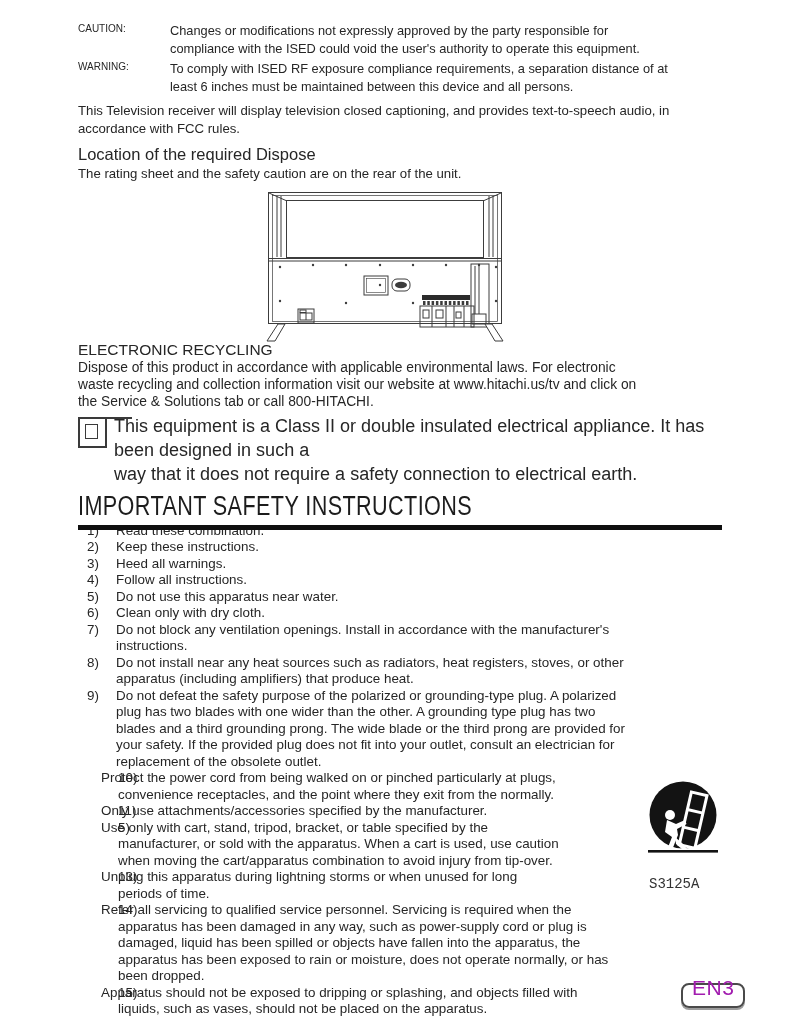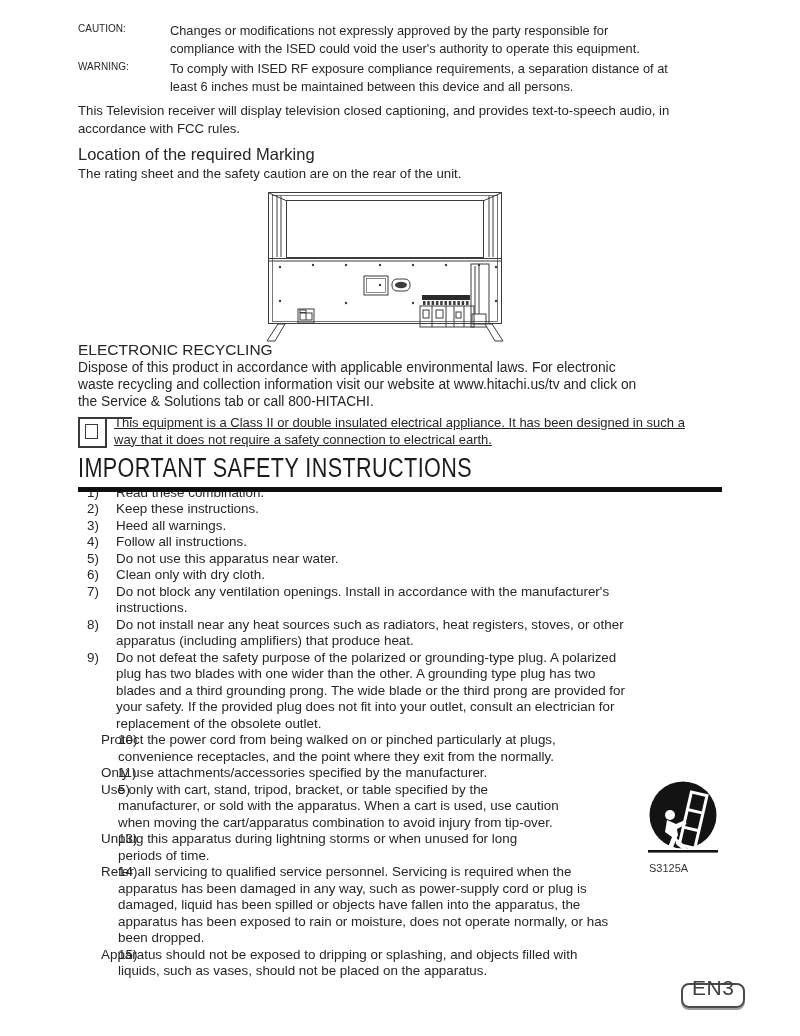--- a/index.html
+++ b/index.html
@@ -21,41 +21,41 @@
   
   .diagram-wrap{position:relative;height:156px;}
   .diagram-wrap svg{position:absolute;left:172px;top:2px;}
   .recycle-h{margin:2px 0 0;font-size:15.5px;font-weight:400;line-height:19px;}
   .recycle-b{margin:0;font-size:13.8px;line-height:17.2px;white-space:pre-line;}
   
   .class2{display:flex;margin-top:2px;}
   .c2icon{position:relative;flex:0 0 25px;height:27px;border:2px solid #3a3a3a;margin-top:4px;}
   .c2icon .inner{position:absolute;left:5px;top:5px;width:11px;height:13px;border:1.5px solid #3a3a3a;}
   .c2icon .lead{position:absolute;left:-2px;top:-2px;width:54px;height:2px;background:#3a3a3a;}
-  .c2text{font-size:13px;line-height:17px;white-space:pre-line;margin-left:7px;padding-top:1px;text-decoration:underline;}
+  .c2text{font-size:18px;line-height:24px;white-space:pre-line;margin-left:7px;padding-top:1px;}
   
   .safety-h{margin:4px 0 0;font-size:27px;font-weight:400;line-height:32px;
             transform:scaleX(0.8);transform-origin:left;white-space:nowrap;letter-spacing:0.5px;color:#1c1c1c;}
   .rule{position:relative;z-index:3;height:5px;background:#0f0f0f;width:644px;margin-top:3px;}
   
   .safety-list{position:relative;z-index:1;margin-top:-7px;width:640px;}
   .li{position:relative;font-size:13.4px;line-height:16.5px;}
   .li .num{position:absolute;top:0;}
   .li.s .num{left:9px;}
   .li.d .num{left:0;margin-left:40px;}
   .li .txt{display:block;white-space:pre-line;}
   .li.s .txt{padding-left:38px;}
   .li.d .txt{padding-left:40px;text-indent:-17px;}
   
   .cart{position:absolute;left:648px;top:779px;width:72px;z-index:2;text-align:left;}
-  .cart-code{display:block;font-size:11px;line-height:10px;color:#333;margin-top:2px;padding-left:1px;}
+  .cart-code{display:block;font-size:14px;line-height:10px;color:#333;margin-top:18px;padding-left:1px;font-family:Liberation Mono, monospace;}
   
   .en3{position:absolute;left:681px;top:983px;width:60px;height:21px;border:2px solid #4a4a4a;
        border-radius:8px;box-shadow:0 2px 0 #9c9c9c;z-index:2;background:transparent;}
-  .en3 .lbl{position:absolute;left:9px;top:-9px;font-size:21px;letter-spacing:0.5px;color:#404040;}
+  .en3 .lbl{position:absolute;left:9px;top:-9px;font-size:21px;letter-spacing:0.5px;color:#a21caf;}
   svg .ln{stroke:#3c3c3c;stroke-width:1;fill:none;}
 </style>
 </head>
 <body>
 
 <div class="page">
 
 
   <div class="content">
 
@@ -66,21 +66,21 @@
     </div>
     <div class="notice">
       <div class="notice-label">WARNING:</div>
       <div class="notice-text">To comply with ISED RF exposure compliance requirements, a separation distance of at
 least 6 inches must be maintained between this device and all persons.</div>
     </div>
 
     <p class="fcc">This Television receiver will display television closed captioning, and provides text-to-speech audio, in
 accordance with FCC rules.</p>
 
-    <h2 class="marking-h">Location of the required Marking</h2>
+    <h2 class="marking-h">Location of the required Dispose</h2>
     <p class="marking-b">The rating sheet and the safety caution are on the rear of the unit.</p>
 
     <div class="diagram-wrap">
       <svg width="300" height="160" viewBox="0 0 300 160">
         <g class="ln">
           <rect x="18.5" y="8.5" width="233" height="131" fill="#ffffff"></rect>
           <rect x="22.5" y="11.5" width="225" height="126" stroke-width="0.7"></rect>
           <rect x="36.5" y="16.5" width="197" height="57"></rect>
           <line x1="19" y1="9" x2="37" y2="17"></line>
           <line x1="251" y1="9" x2="233" y2="17"></line>

